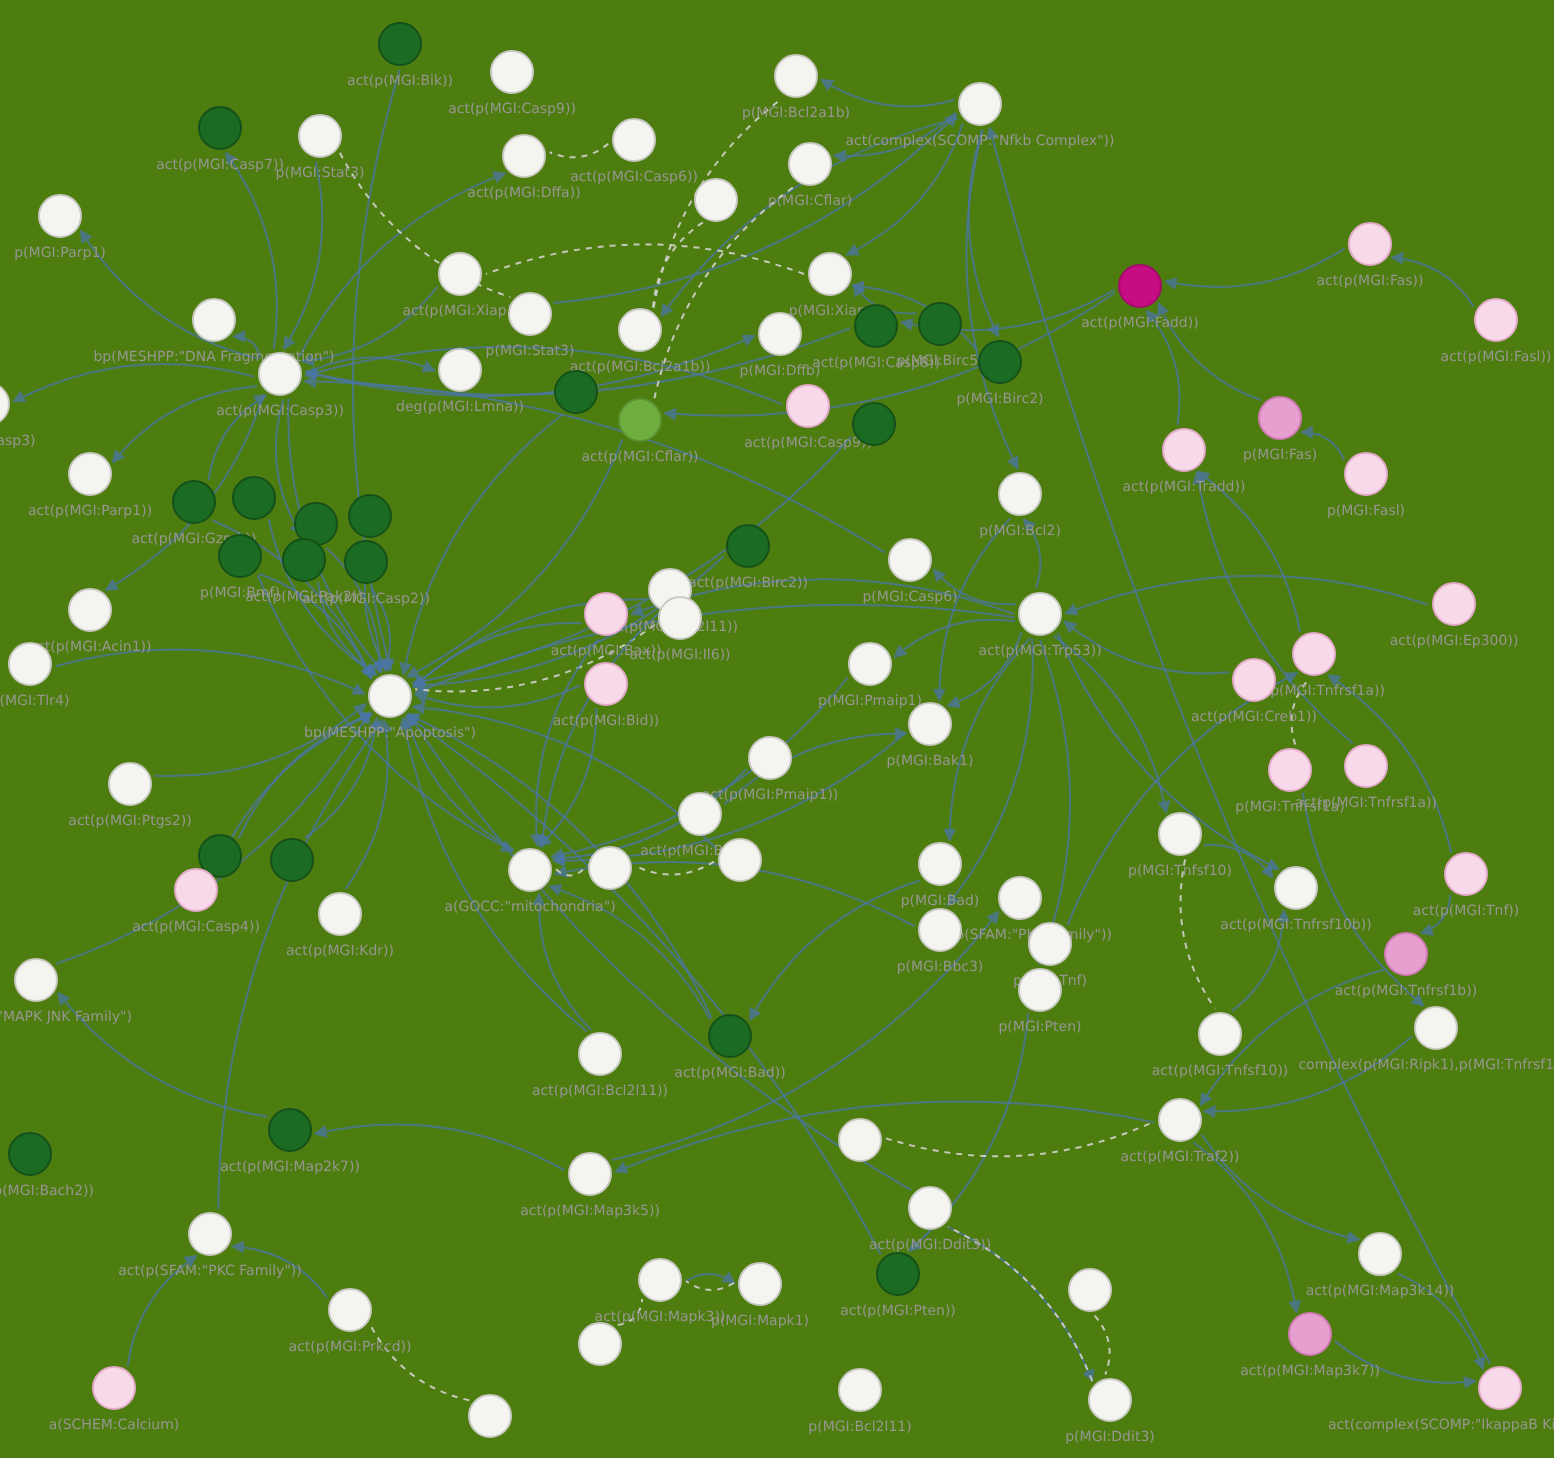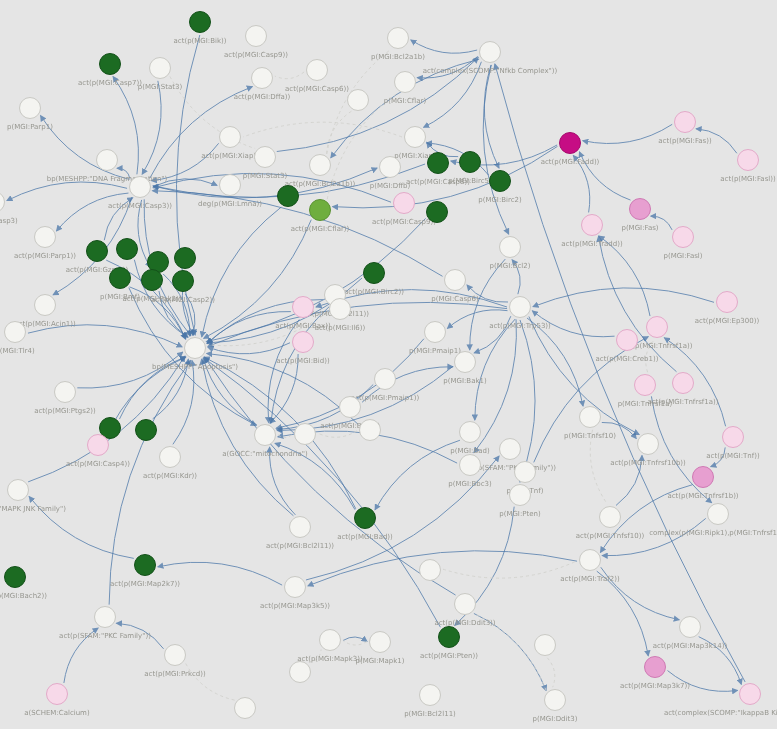--- a/index.html
+++ b/index.html
@@ -1,17 +1,17 @@
 <!DOCTYPE html>
 <html><head>
 <meta charset="utf-8">
 <style>
   html,body{margin:0;padding:0;background:#ffffff;}
   #viewport{
-    position:relative;width:777px;height:729px;overflow:hidden;background:#e5e5e5;
+    position:relative;width:777px;height:729px;overflow:hidden;background:#4d7c0f;
     font-family:"DejaVu Sans",sans-serif;
   }
   svg{display:block;}
   .node-label{
     font-family:"DejaVu Sans",sans-serif;
     font-size:7px;
     fill:#96968f;
     text-anchor:middle;
     pointer-events:none;
   }

